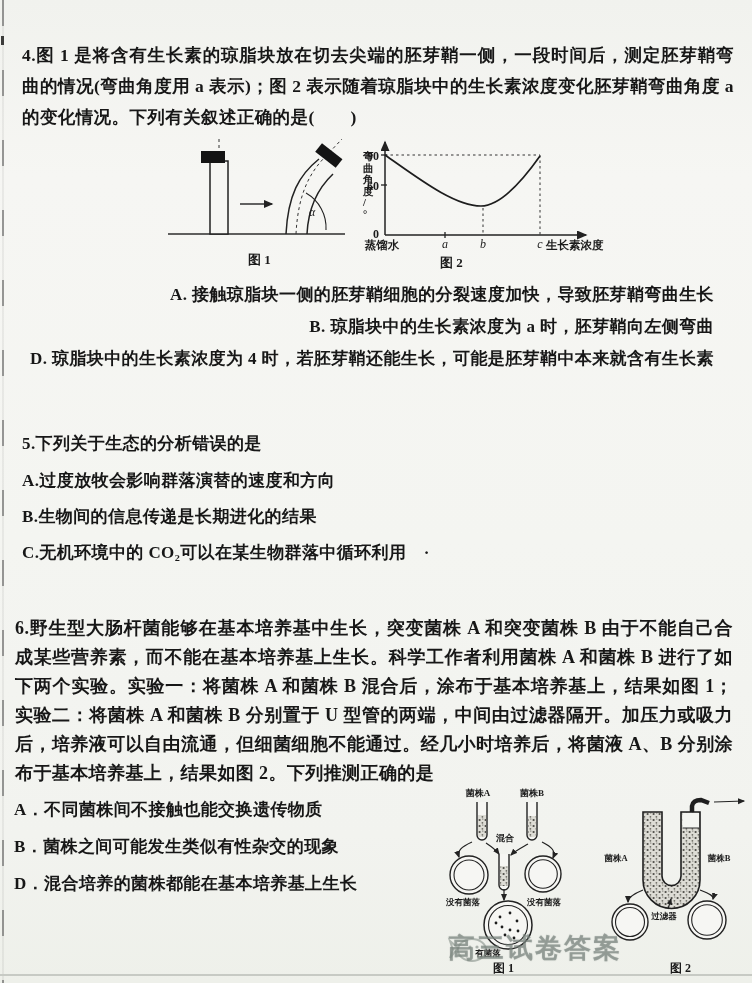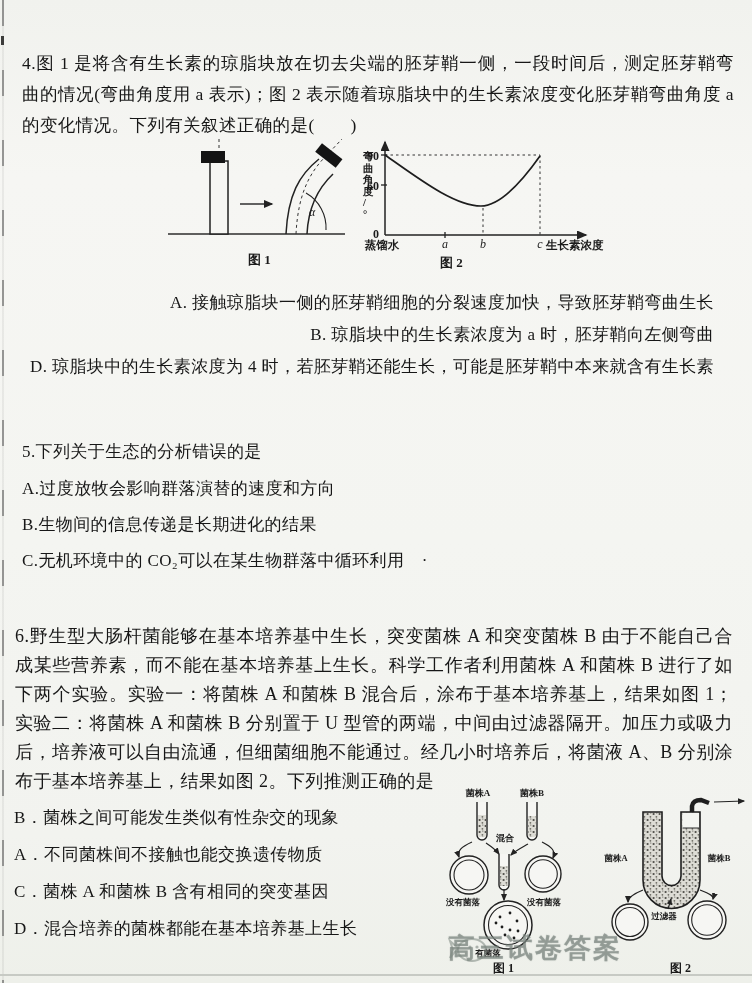--- a/index.html
+++ b/index.html
@@ -2,21 +2,21 @@
 <html><head>
 <meta charset="utf-8">
 <style>
   html,body{margin:0;padding:0;background:#e8e9e6;}
   .page{
     position:relative;width:752px;height:983px;overflow:hidden;
     background:linear-gradient(180deg,#f1f2ee 0%,#f6f6f3 18%,#f4f5f1 55%,#f2f3ef 85%,#eef0ea 100%);
     font-family:"Liberation Serif","DejaVu Serif",serif;
     color:#171717;
   }
-  .txt{position:absolute;font-weight:400;letter-spacing:.4px;margin-top:8px;}
+  .txt{position:absolute;font-weight:700;letter-spacing:.4px;}
   .stem{width:712px;text-align:justify;}
   .q4-stem{left:22px;top:40px;font-size:17.5px;line-height:31px;}
   .q4-opts{left:30px;top:284px;font-size:17px;text-align:right;}
   .q4-opts .opt{line-height:22px;margin-bottom:10px;white-space:nowrap;}
   .q5-block{left:22px;top:432px;font-size:17px;}
   .q5-block .title{line-height:23px;margin-bottom:14px;}
   .q5-block .opt{line-height:23px;margin-bottom:13px;white-space:nowrap;}
   .q6-stem{left:15px;top:614px;width:718px;font-size:18px;line-height:29px;}
   .q6-opts{left:14px;top:798px;font-size:17px;}
   .q6-opts .opt{line-height:23px;margin-bottom:14px;white-space:nowrap;}
@@ -121,23 +121,22 @@
   <div class="txt q5-block">
     <div class="title">5.下列关于生态的分析错误的是</div>
     <div class="opt">A.过度放牧会影响群落演替的速度和方向</div>
     <div class="opt">B.生物间的信息传递是长期进化的结果</div>
     <div class="opt">C.无机环境中的 CO₂可以在某生物群落中循环利用　·</div>
   </div>
 
   <div class="txt stem q6-stem" style="width:718px;">6.野生型大肠杆菌能够在基本培养基中生长，突变菌株 A 和突变菌株 B 由于不能自己合成某些营养素，而不能在基本培养基上生长。科学工作者利用菌株 A 和菌株 B 进行了如下两个实验。实验一：将菌株 A 和菌株 B 混合后，涂布于基本培养基上，结果如图 1；实验二：将菌株 A 和菌株 B 分别置于 U 型管的两端，中间由过滤器隔开。加压力或吸力后，培养液可以自由流通，但细菌细胞不能通过。经几小时培养后，将菌液 A、B 分别涂布于基本培养基上，结果如图 2。下列推测正确的是</div>
 
   <div class="txt q6-opts">
+    <div class="opt">A．不同菌株间不接触也能交换遗传物质</div>
     <div class="opt">B．菌株之间可能发生类似有性杂交的现象</div>
-    <div class="opt">A．不同菌株间不接触也能交换遗传物质</div>
-    <div class="opt">C．菌株 A 和菌株 B 含有相同的突变基因</div>
     <div class="opt">D．混合培养的菌株都能在基本培养基上生长</div>
   </div>
 
   <svg style="left:430px;top:782px;" width="322" height="200" viewBox="0 0 322 200">
     <defs>
       <marker id="arrC" markerWidth="7" markerHeight="7" refX="5" refY="2.5" orient="auto">
         <path d="M0,0 L6,2.5 L0,5 z" fill="#222"></path>
       </marker>
       <pattern id="spk" width="6" height="6" patternUnits="userSpaceOnUse">
         <rect width="6" height="6" fill="#dddcd5"></rect>

